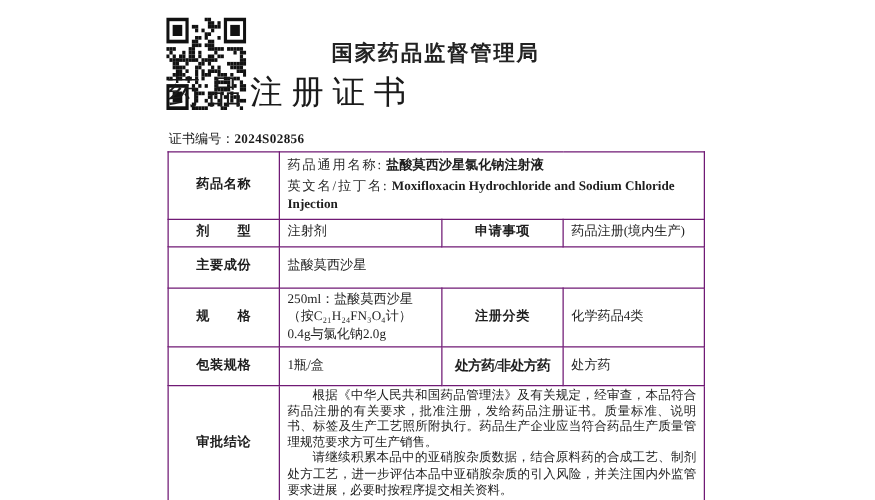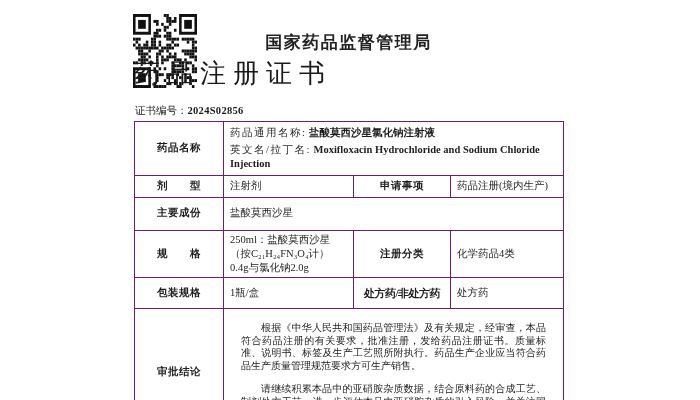--- a/index.html
+++ b/index.html
@@ -40,21 +40,21 @@
     text-align:center;font-weight:bold;font-size:12.5px;padding:2px 2px;
     letter-spacing:.5px;color:#161616;
   }
   td.lbl.small{font-size:11px;letter-spacing:-0.5px;}
   .twoline .ln{padding:1.5px 0;}
   .twoline .sublbl{letter-spacing:1.5px;color:#2a2a2a;}
   .twoline .val{font-weight:bold;}
   td.spec{font-size:9.5px;line-height:1.3;padding:2px 5px;}
   td.concl{padding:4px 7px;vertical-align:middle;}
   td.concl p{
-    margin:11px;text-indent:2em;text-align:justify;
+    margin:0;text-indent:2em;text-align:justify;
     font-size:10px;line-height:12.6px;color:#1c1c1c;
   }
 </style>
 </head>
 <body>
 
 <div class="page">
 
   <div class="qr">
     <svg viewBox="0 0 25 25" preserveAspectRatio="none">

